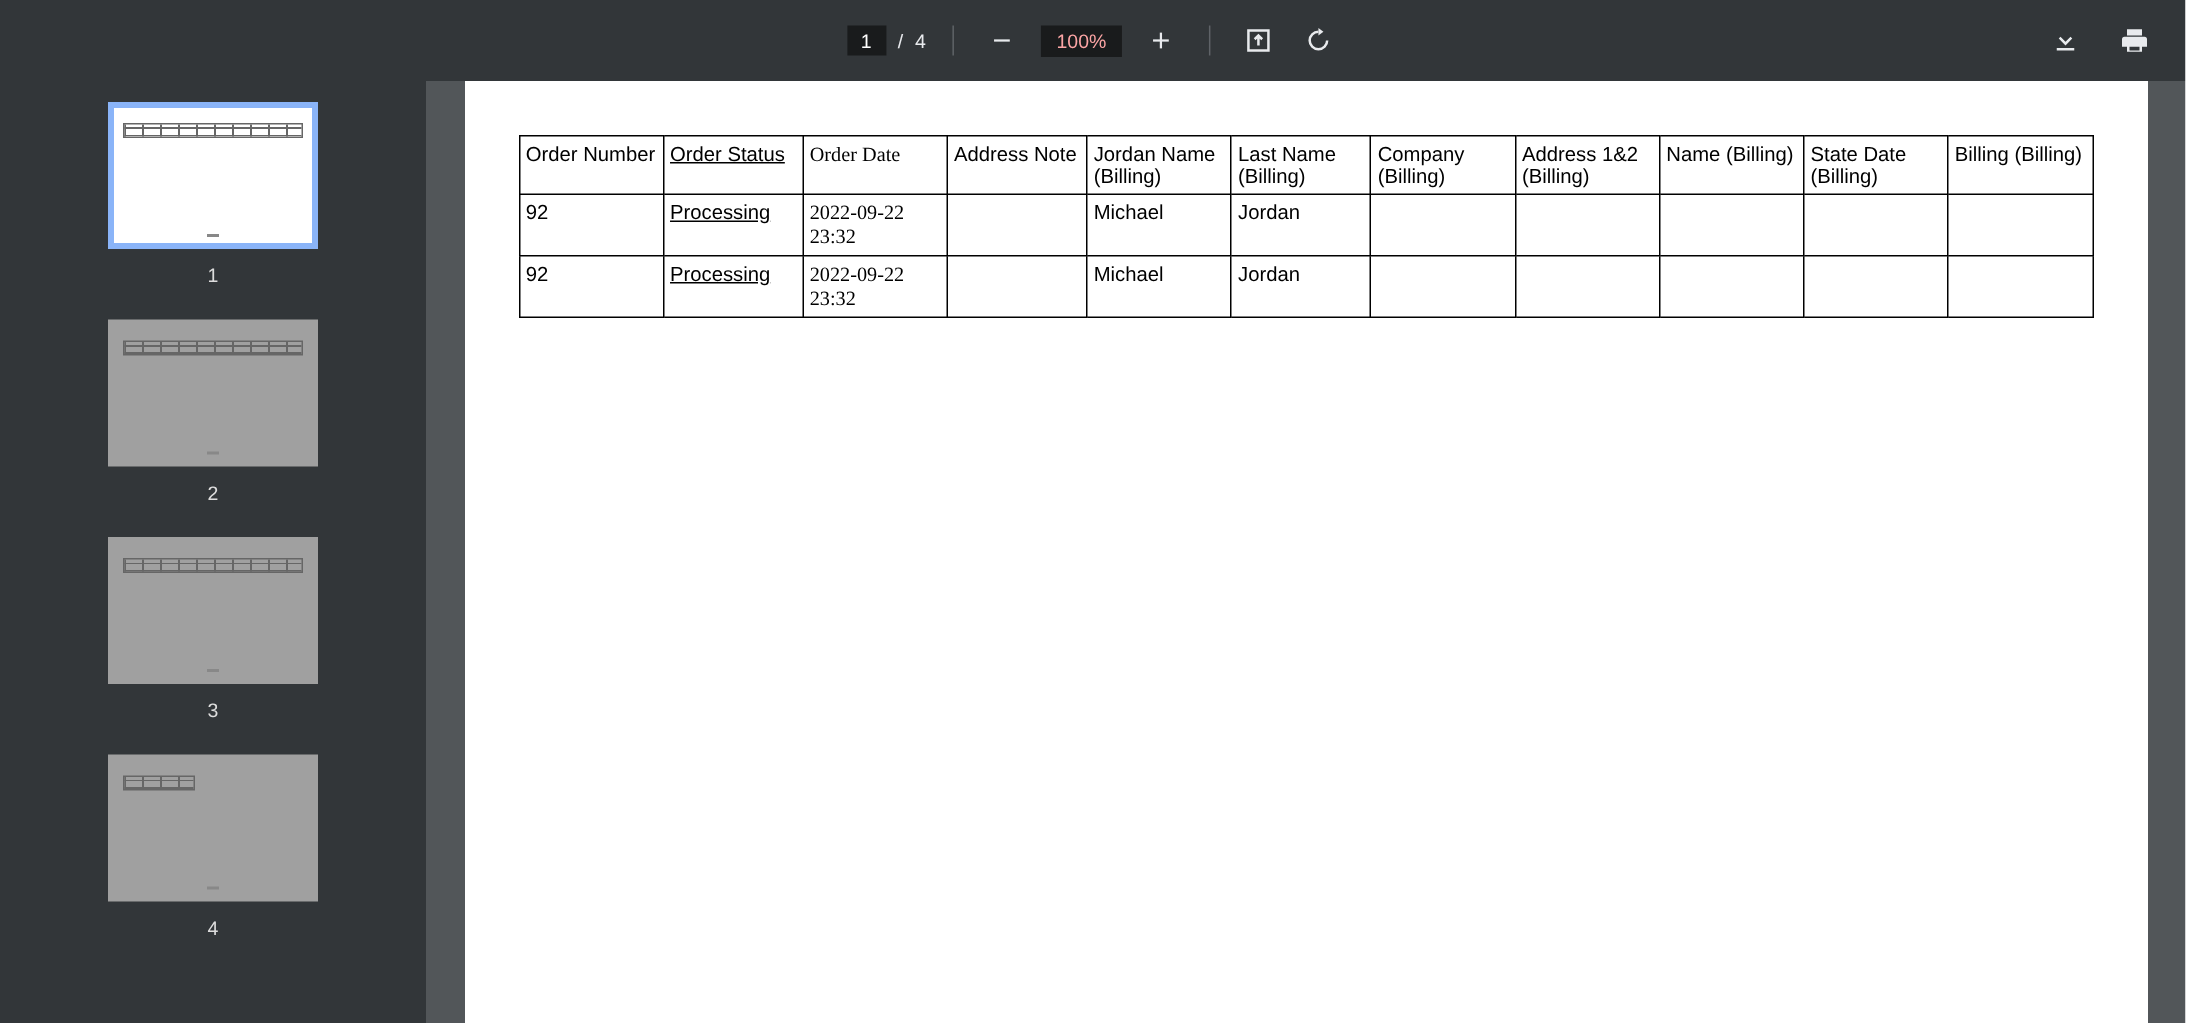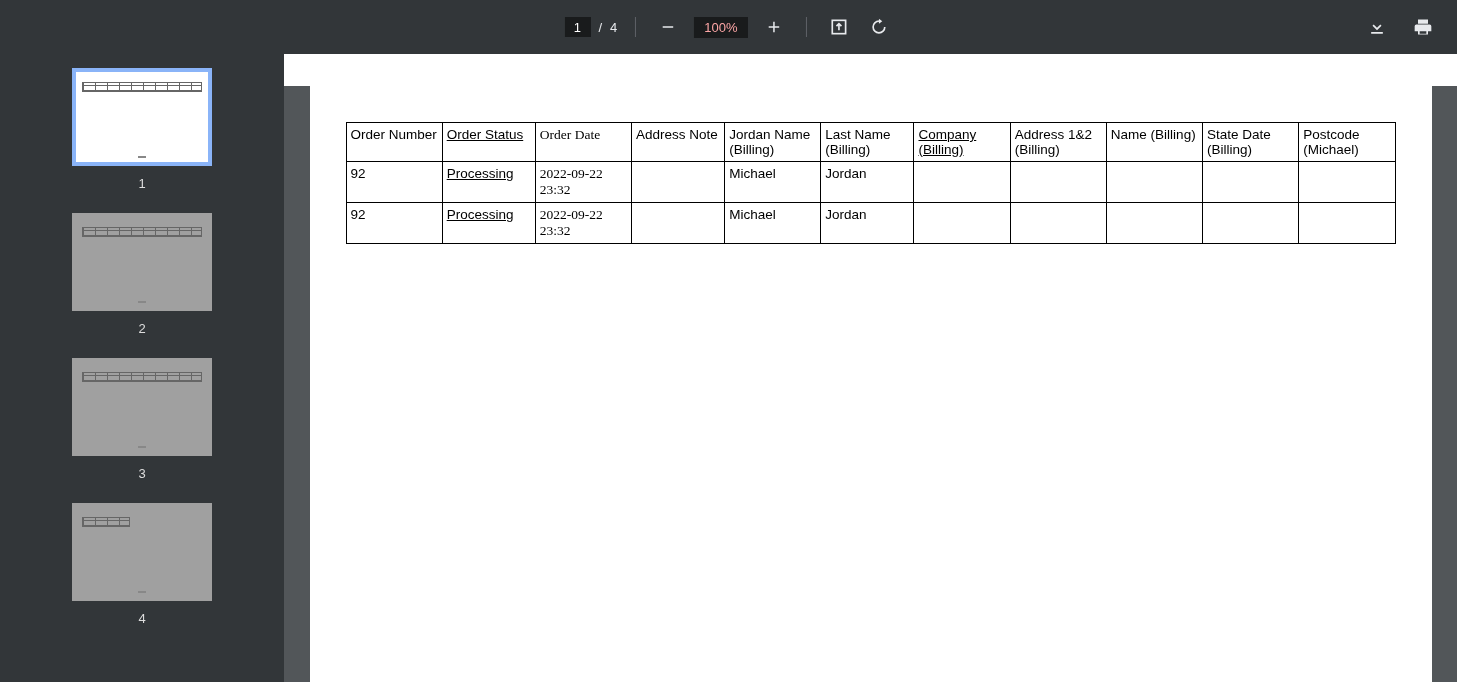--- a/index.html
+++ b/index.html
@@ -109,21 +109,20 @@
     background: #888;
   }
   .thumb-num { color: #ddd; margin-top: 10px; font-size: 13px; }
   
   .main-area {
     flex: 1;
     background: #525659;
     overflow: auto;
     display: flex;
     justify-content: center;
-    margin-top: 32px;
   }
   .page {
     background: #fff;
     width: 1122px;
     margin-top: 0;
     min-height: 100%;
     padding: 36px;
     position: relative;
   }
   
@@ -145,21 +144,21 @@
   }
   .doc-table th { height: 38px; }
   .doc-table td.tall { height: 38px; }
   
   .colw-0 { width: 95px; }
   .colw-1 { width: 92px; text-decoration: underline; }
   .colw-2 { width: 95px; font-family: Liberation Serif, serif; }
   .colw-3 { width: 92px; }
   .colw-4 { width: 95px; }
   .colw-5 { width: 92px; }
-  .colw-6 { width: 95px; text-decoration: underline; }
+  .colw-6 { width: 95px; }
   .colw-7 { width: 95px; }
   .colw-8 { width: 95px; }
   .colw-9 { width: 95px; }
   .colw-10 { width: 95px; }
 </style>
 </head>
 <body>
 
 <div class="toolbar">
 
@@ -251,21 +250,21 @@
               <th class="colw-0">Order Number</th>
               <th class="colw-1">Order Status</th>
               <th class="colw-2">Order Date</th>
               <th class="colw-3">Address Note</th>
               <th class="colw-4">Jordan Name (Billing)</th>
               <th class="colw-5">Last Name (Billing)</th>
               <th class="colw-6">Company (Billing)</th>
               <th class="colw-7">Address 1&amp;2 (Billing)</th>
               <th class="colw-8">Name (Billing)</th>
               <th class="colw-9">State Date (Billing)</th>
-              <th class="colw-10">Postcode (Michael)</th>
+              <th class="colw-10">Billing (Billing)</th>
             </tr>
           </thead>
         <tbody id="tbody">
             <tr>
               <td class="colw-0 tall">92</td>
               <td class="colw-1 tall">Processing</td>
               <td class="colw-2 tall">2022-09-22 23:32</td>
               <td class="colw-3 tall"></td>
               <td class="colw-4 tall">Michael</td>
               <td class="colw-5 tall">Jordan</td>

